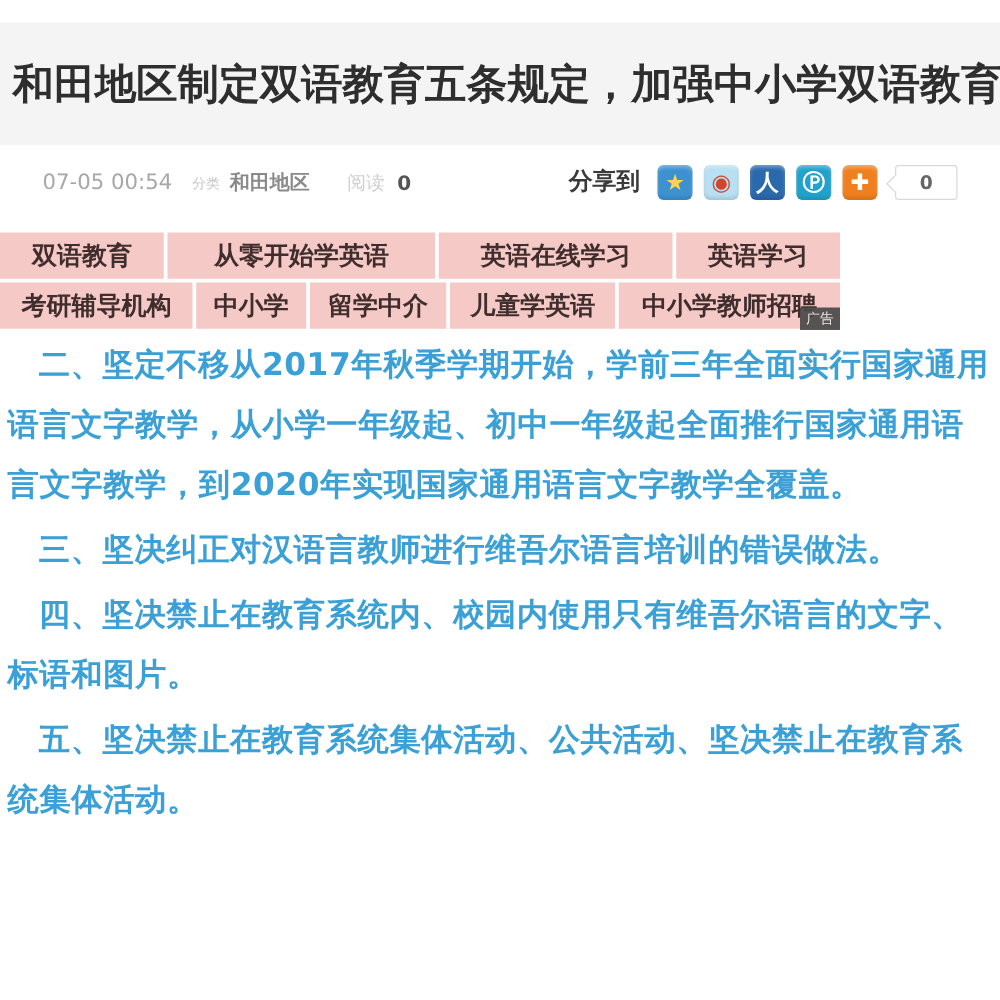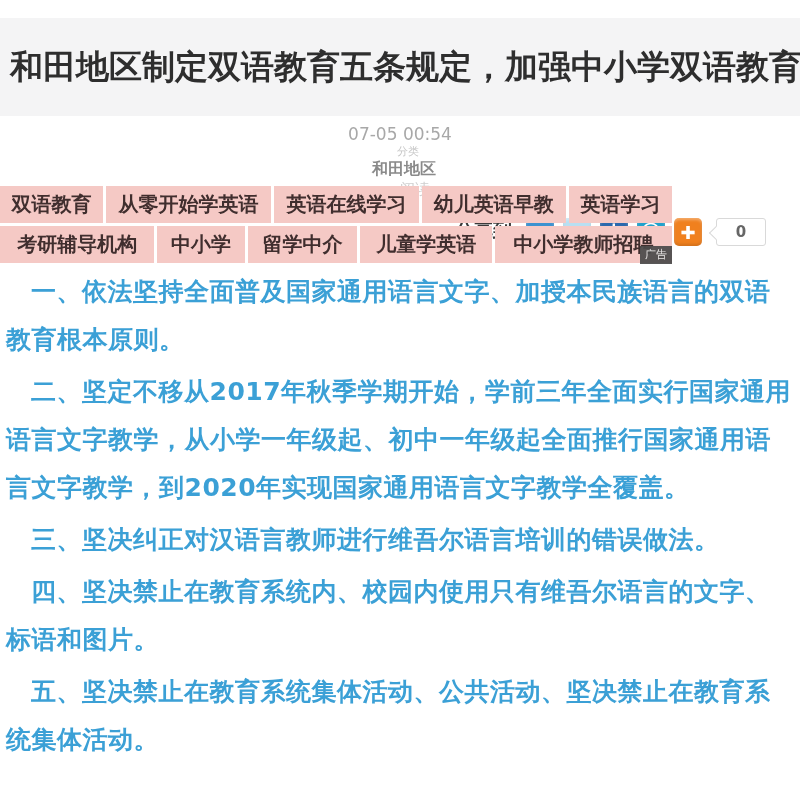--- a/index.html
+++ b/index.html
@@ -14,21 +14,21 @@
   }
   .page-title {
     font-size: 33px; font-weight: bold; color: #2e2e2e;
     padding: 0 10px; letter-spacing: 0; white-space: nowrap;
     font-family: "DejaVu Sans", "Liberation Sans", sans-serif;
   }
 
   
   .meta-row {
     position: absolute; top: 124px; left: 0; width: 800px; height: 44px;
-    display: flex; align-items: center; padding: 0 34px 0 34px; flex-direction: column;
+    display: flex; align-items: center; padding: 0 34px 0 34px;
   }
   .meta-date { color: #a8a8a8; font-size: 17px; }
   .meta-label { color: #c6c6c6; font-size: 11px; margin-left: 16px; }
   .meta-category { color: #8a8a8a; font-size: 16px; font-weight: bold; margin-left: 8px; text-decoration: none; }
   .meta-reads-label { color: #cfcfcf; font-size: 15px; margin-left: 30px; }
   .meta-reads-count { color: #555; font-size: 16px; font-weight: bold; margin-left: 10px; }
 
   .share-group { margin-left: auto; display: flex; align-items: flex-start; }
   .share-label { color: #3a3a3a; font-size: 19px; font-weight: bold; margin-right: 14px; }
   .share-icons { display: flex; align-items: center; gap: 9px; }
@@ -103,34 +103,32 @@
         </div>
       <div class="share-counter">0</div>
     </div>
   </div>
 
   <div class="tag-cloud">
     <div class="tag-row">
         <a class="tag" href="#" style="flex-grow: 4;">双语教育</a>
         <a class="tag" href="#" style="flex-grow: 7;">从零开始学英语</a>
         <a class="tag" href="#" style="flex-grow: 6;">英语在线学习</a>
-        <a class="tag" href="#" style="flex-grow: 6;">幼儿英语早教</a>
         <a class="tag" href="#" style="flex-grow: 4;">英语学习</a>
       </div>
     <div class="tag-row">
         <a class="tag" href="#" style="flex-grow: 6;">考研辅导机构</a>
         <a class="tag" href="#" style="flex-grow: 3;">中小学</a>
         <a class="tag" href="#" style="flex-grow: 4;">留学中介</a>
         <a class="tag" href="#" style="flex-grow: 5;">儿童学英语</a>
         <a class="tag" href="#" style="flex-grow: 7;">中小学教师招聘</a>
       </div>
     <span class="ad-badge">广告</span>
   </div>
 
   <div class="article-body">
-      <p>一、依法坚持全面普及国家通用语言文字、加授本民族语言的双语教育根本原则。</p>
       <p>二、坚定不移从2017年秋季学期开始，学前三年全面实行国家通用语言文字教学，从小学一年级起、初中一年级起全面推行国家通用语言文字教学，到2020年实现国家通用语言文字教学全覆盖。</p>
       <p>三、坚决纠正对汉语言教师进行维吾尔语言培训的错误做法。</p>
       <p>四、坚决禁止在教育系统内、校园内使用只有维吾尔语言的文字、标语和图片。</p>
       <p>五、坚决禁止在教育系统集体活动、公共活动、坚决禁止在教育系统集体活动。</p>
     </div>
 
 </div>
 
 </body></html>

